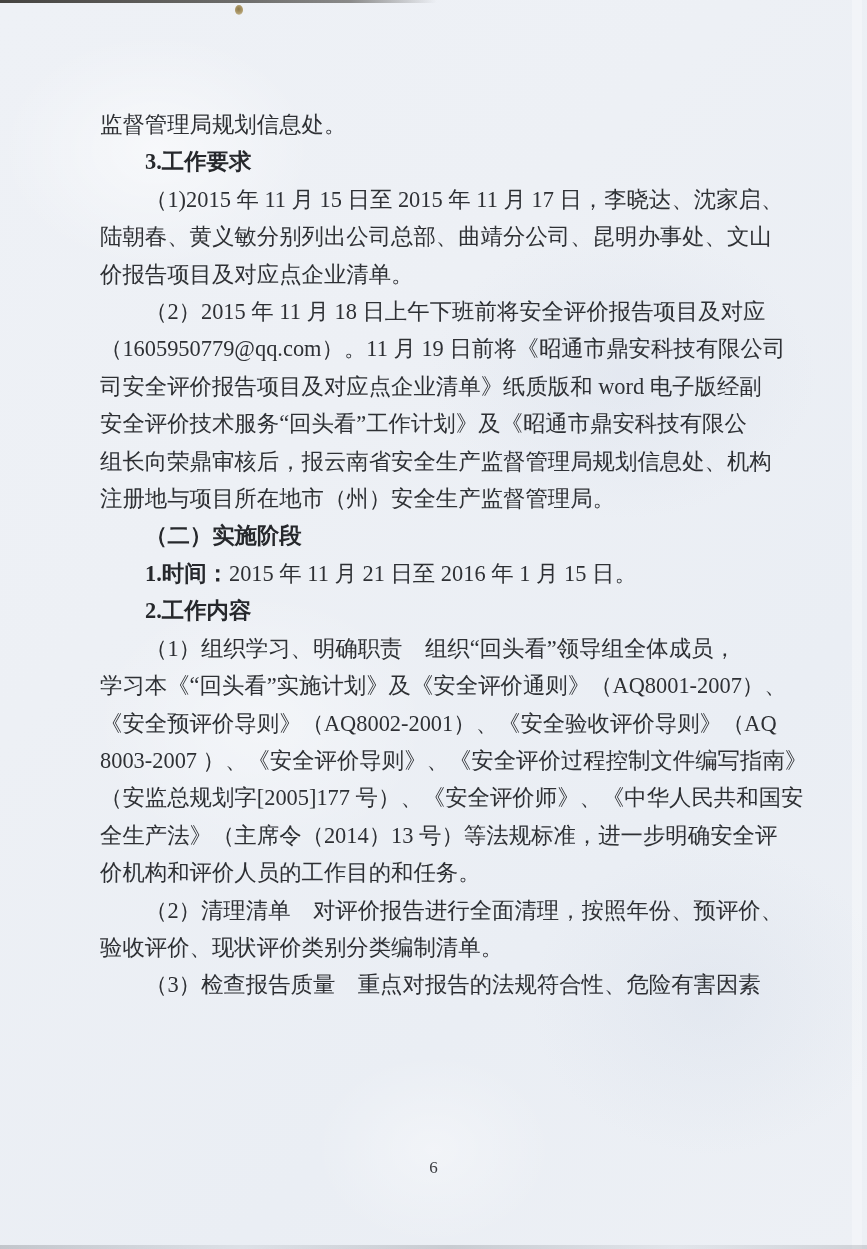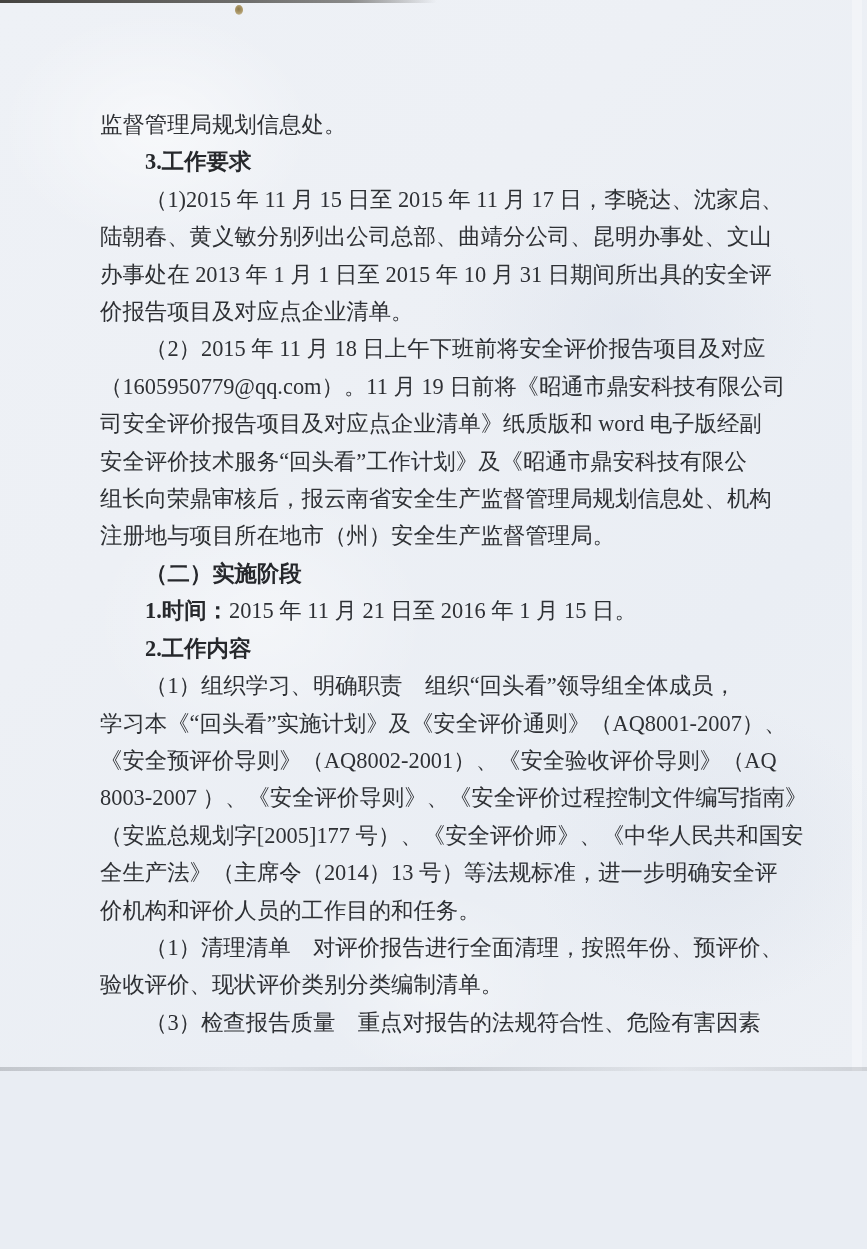--- a/index.html
+++ b/index.html
@@ -8,21 +8,21 @@
   }
   body {
     width: 867px;
     height: 1249px;
     background: #e9edf3;
     font-family: "Liberation Serif", "DejaVu Serif", serif;
   }
   .page {
     position: relative;
     width: 867px;
-    height: 1071px;
+    height: 1249px;
     overflow: hidden;
     background: linear-gradient(135deg, #eef1f6 0%, #edf0f5 35%, #eaeef4 70%, #edf0f5 100%);
     color: #2e3034;
   }
   
   .page::before {
     content: "";
     position: absolute;
     inset: 0;
     pointer-events: none;
@@ -112,39 +112,38 @@
 
   <div class="top-edge-line"></div>
   <div class="top-dot"></div>
   <div class="right-light-band"></div>
 
   <div class="content">
     <p class="line">监督管理局规划信息处。</p>
     <p class="line indent bold">3.工作要求</p>
     <p class="line indent">（1)2015 年 11 月 15 日至 2015 年 11 月 17 日，李晓达、沈家启、</p>
     <p class="line">陆朝春、黄义敏分别列出公司总部、曲靖分公司、昆明办事处、文山</p>
-    <p class="line">办事处在 2013 年 1 月 1 日至 2015 年 10 月 31 日期间所出具的安全评</p>
     <p class="line">价报告项目及对应点企业清单。</p>
     <p class="line indent">（2）2015 年 11 月 18 日上午下班前将安全评价报告项目及对应</p>
     <p class="line">（1605950779@qq.com）。11 月 19 日前将《昭通市鼎安科技有限公司</p>
     <p class="line">司安全评价报告项目及对应点企业清单》纸质版和 word 电子版经副</p>
     <p class="line">安全评价技术服务“回头看”工作计划》及《昭通市鼎安科技有限公</p>
     <p class="line">组长向荣鼎审核后，报云南省安全生产监督管理局规划信息处、机构</p>
     <p class="line">注册地与项目所在地市（州）安全生产监督管理局。</p>
     <p class="line indent bold sp-before-section">（二）实施阶段</p>
     <p class="line indent sp-before-time"><span class="bold">1.时间：</span><span>2015 年 11 月 21 日至 2016 年 1 月 15 日。</span></p>
     <p class="line indent bold sp-small">2.工作内容</p>
     <p class="line indent">（1）组织学习、明确职责　组织“回头看”领导组全体成员，</p>
     <p class="line">学习本《“回头看”实施计划》及《安全评价通则》（AQ8001-2007）、</p>
     <p class="line">《安全预评价导则》（AQ8002-2001）、《安全验收评价导则》（AQ</p>
     <p class="line">8003-2007 ）、《安全评价导则》、《安全评价过程控制文件编写指南》</p>
     <p class="line">（安监总规划字[2005]177 号）、《安全评价师》、《中华人民共和国安</p>
     <p class="line">全生产法》（主席令（2014）13 号）等法规标准，进一步明确安全评</p>
     <p class="line">价机构和评价人员的工作目的和任务。</p>
-    <p class="line indent">（1）清理清单　对评价报告进行全面清理，按照年份、预评价、</p>
+    <p class="line indent">（2）清理清单　对评价报告进行全面清理，按照年份、预评价、</p>
     <p class="line">验收评价、现状评价类别分类编制清单。</p>
     <p class="line indent">（3）检查报告质量　重点对报告的法规符合性、危险有害因素</p>
   </div>
 
   <div class="page-number">6</div>
 
   <div class="bottom-smudge"></div>
 
 </div>
 

